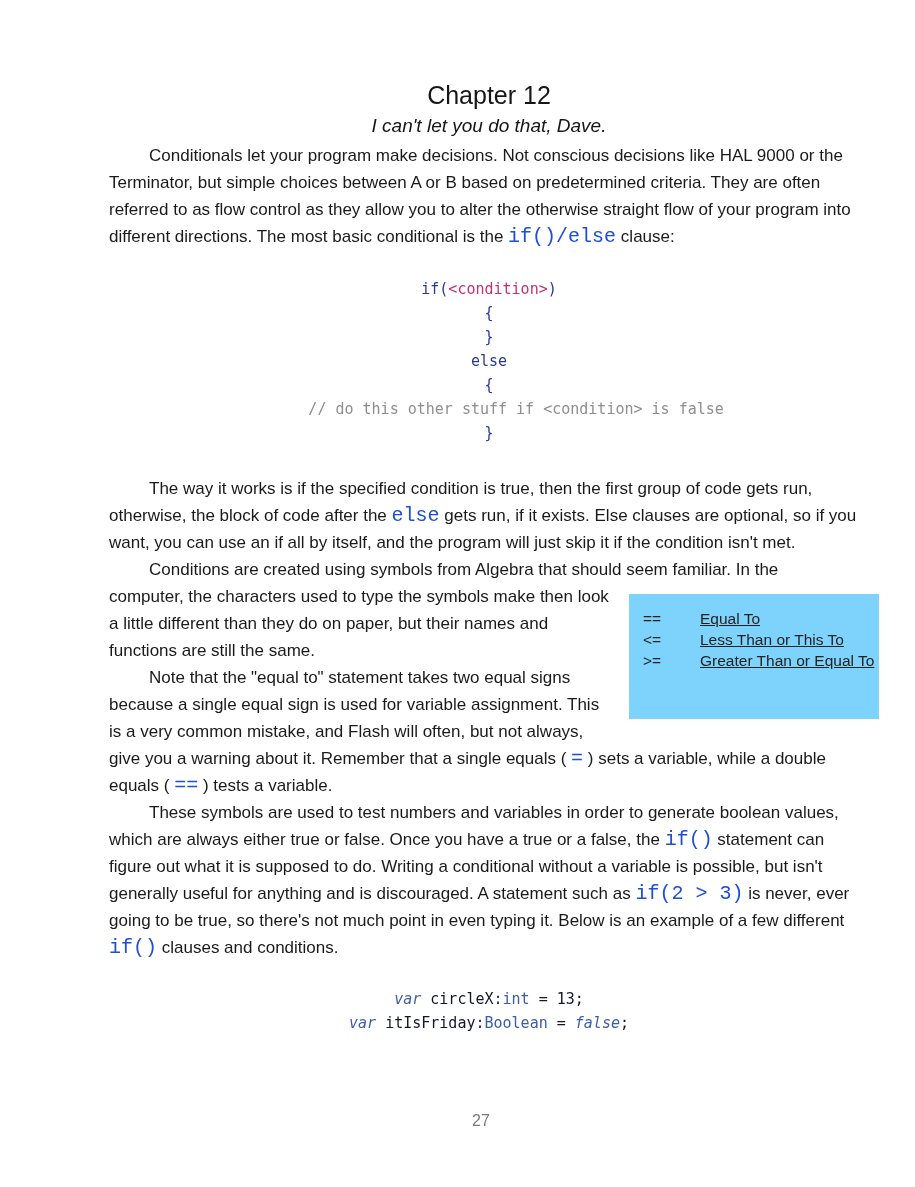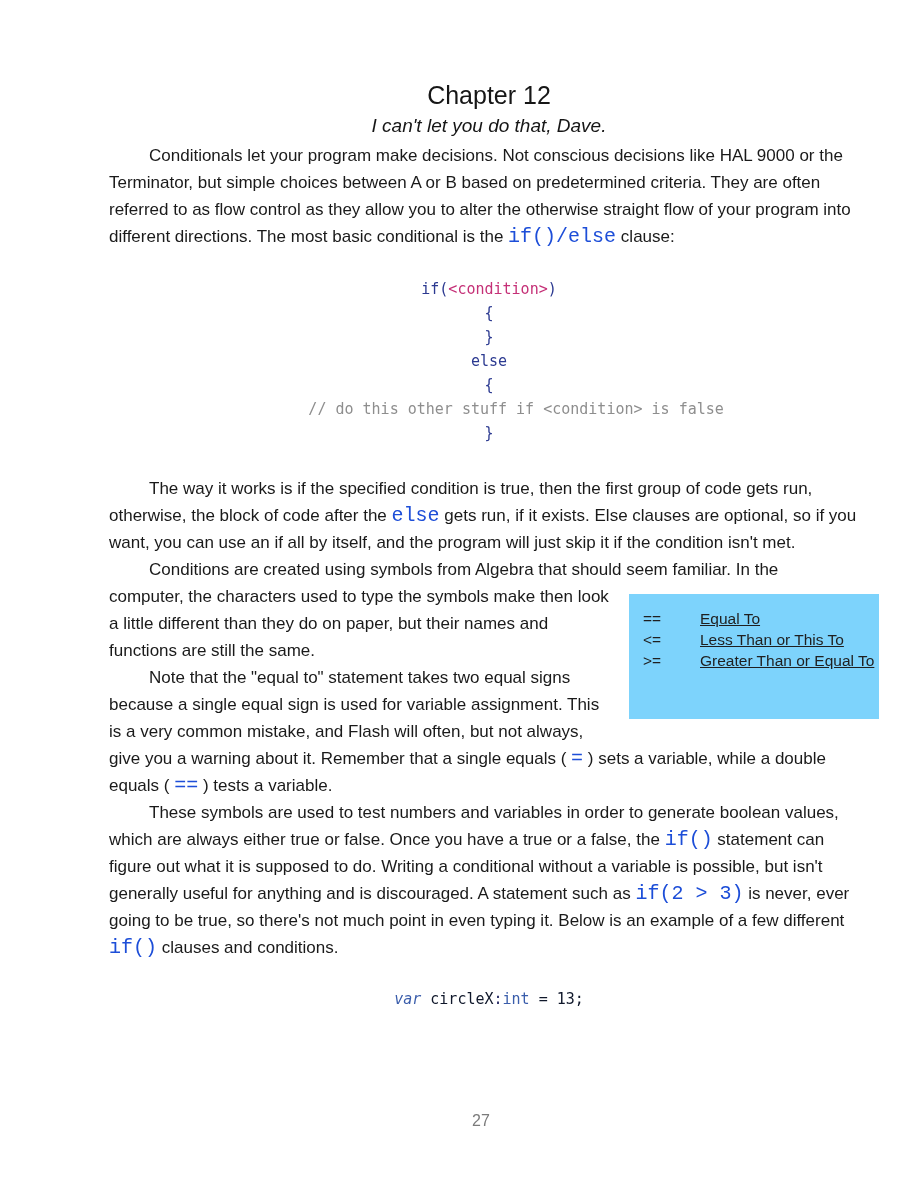--- a/index.html
+++ b/index.html
@@ -130,19 +130,20 @@
           </div>
         </div>
         <p class="para"><span>computer, the characters used to type the symbols make then look a little different than they do on paper, but their names and functions are still the same.</span></p>
         <p class="para indent"><span>Note that the "equal to" statement takes two equal signs because a single equal sign is used for variable assignment. This is a very common mistake, and Flash will often, but not always, give you a warning about it. Remember that a single equals ( </span><span class="c">=</span><span> ) sets a variable, while a double equals ( </span><span class="c">==</span><span> ) tests a variable.</span></p>
       </div>
 
       <p class="para indent"><span>These symbols are used to test numbers and variables in order to generate boolean values, which are always either true or false. Once you have a true or a false, the </span><span class="c">if()</span><span> statement can figure out what it is supposed to do. Writing a conditional without a variable is possible, but isn't generally useful for anything and is discouraged. A statement such as </span><span class="c">if(2 &gt; 3)</span><span> is never, ever going to be true, so there's not much point in even typing it. Below is an example of a few different </span><span class="c">if()</span><span> clauses and conditions.</span></p>
 
       <div class="code-block second">
         <div class="code-line"><span class="kwi">var</span><span class="id"> circleX</span><span class="pu">:</span><span class="kw">int</span><span class="id"> = 13;</span></div>
+        <div class="code-line"><span class="kwi">var</span><span class="id"> itIsFriday</span><span class="pu">:</span><span class="kw">Boolean</span><span class="id"> = </span><span class="kwi">false</span><span class="id">;</span></div>
       </div>
     </div>
 
   </div>
 
   <div class="page-number">27</div>
 </div>
 
 </body></html>

